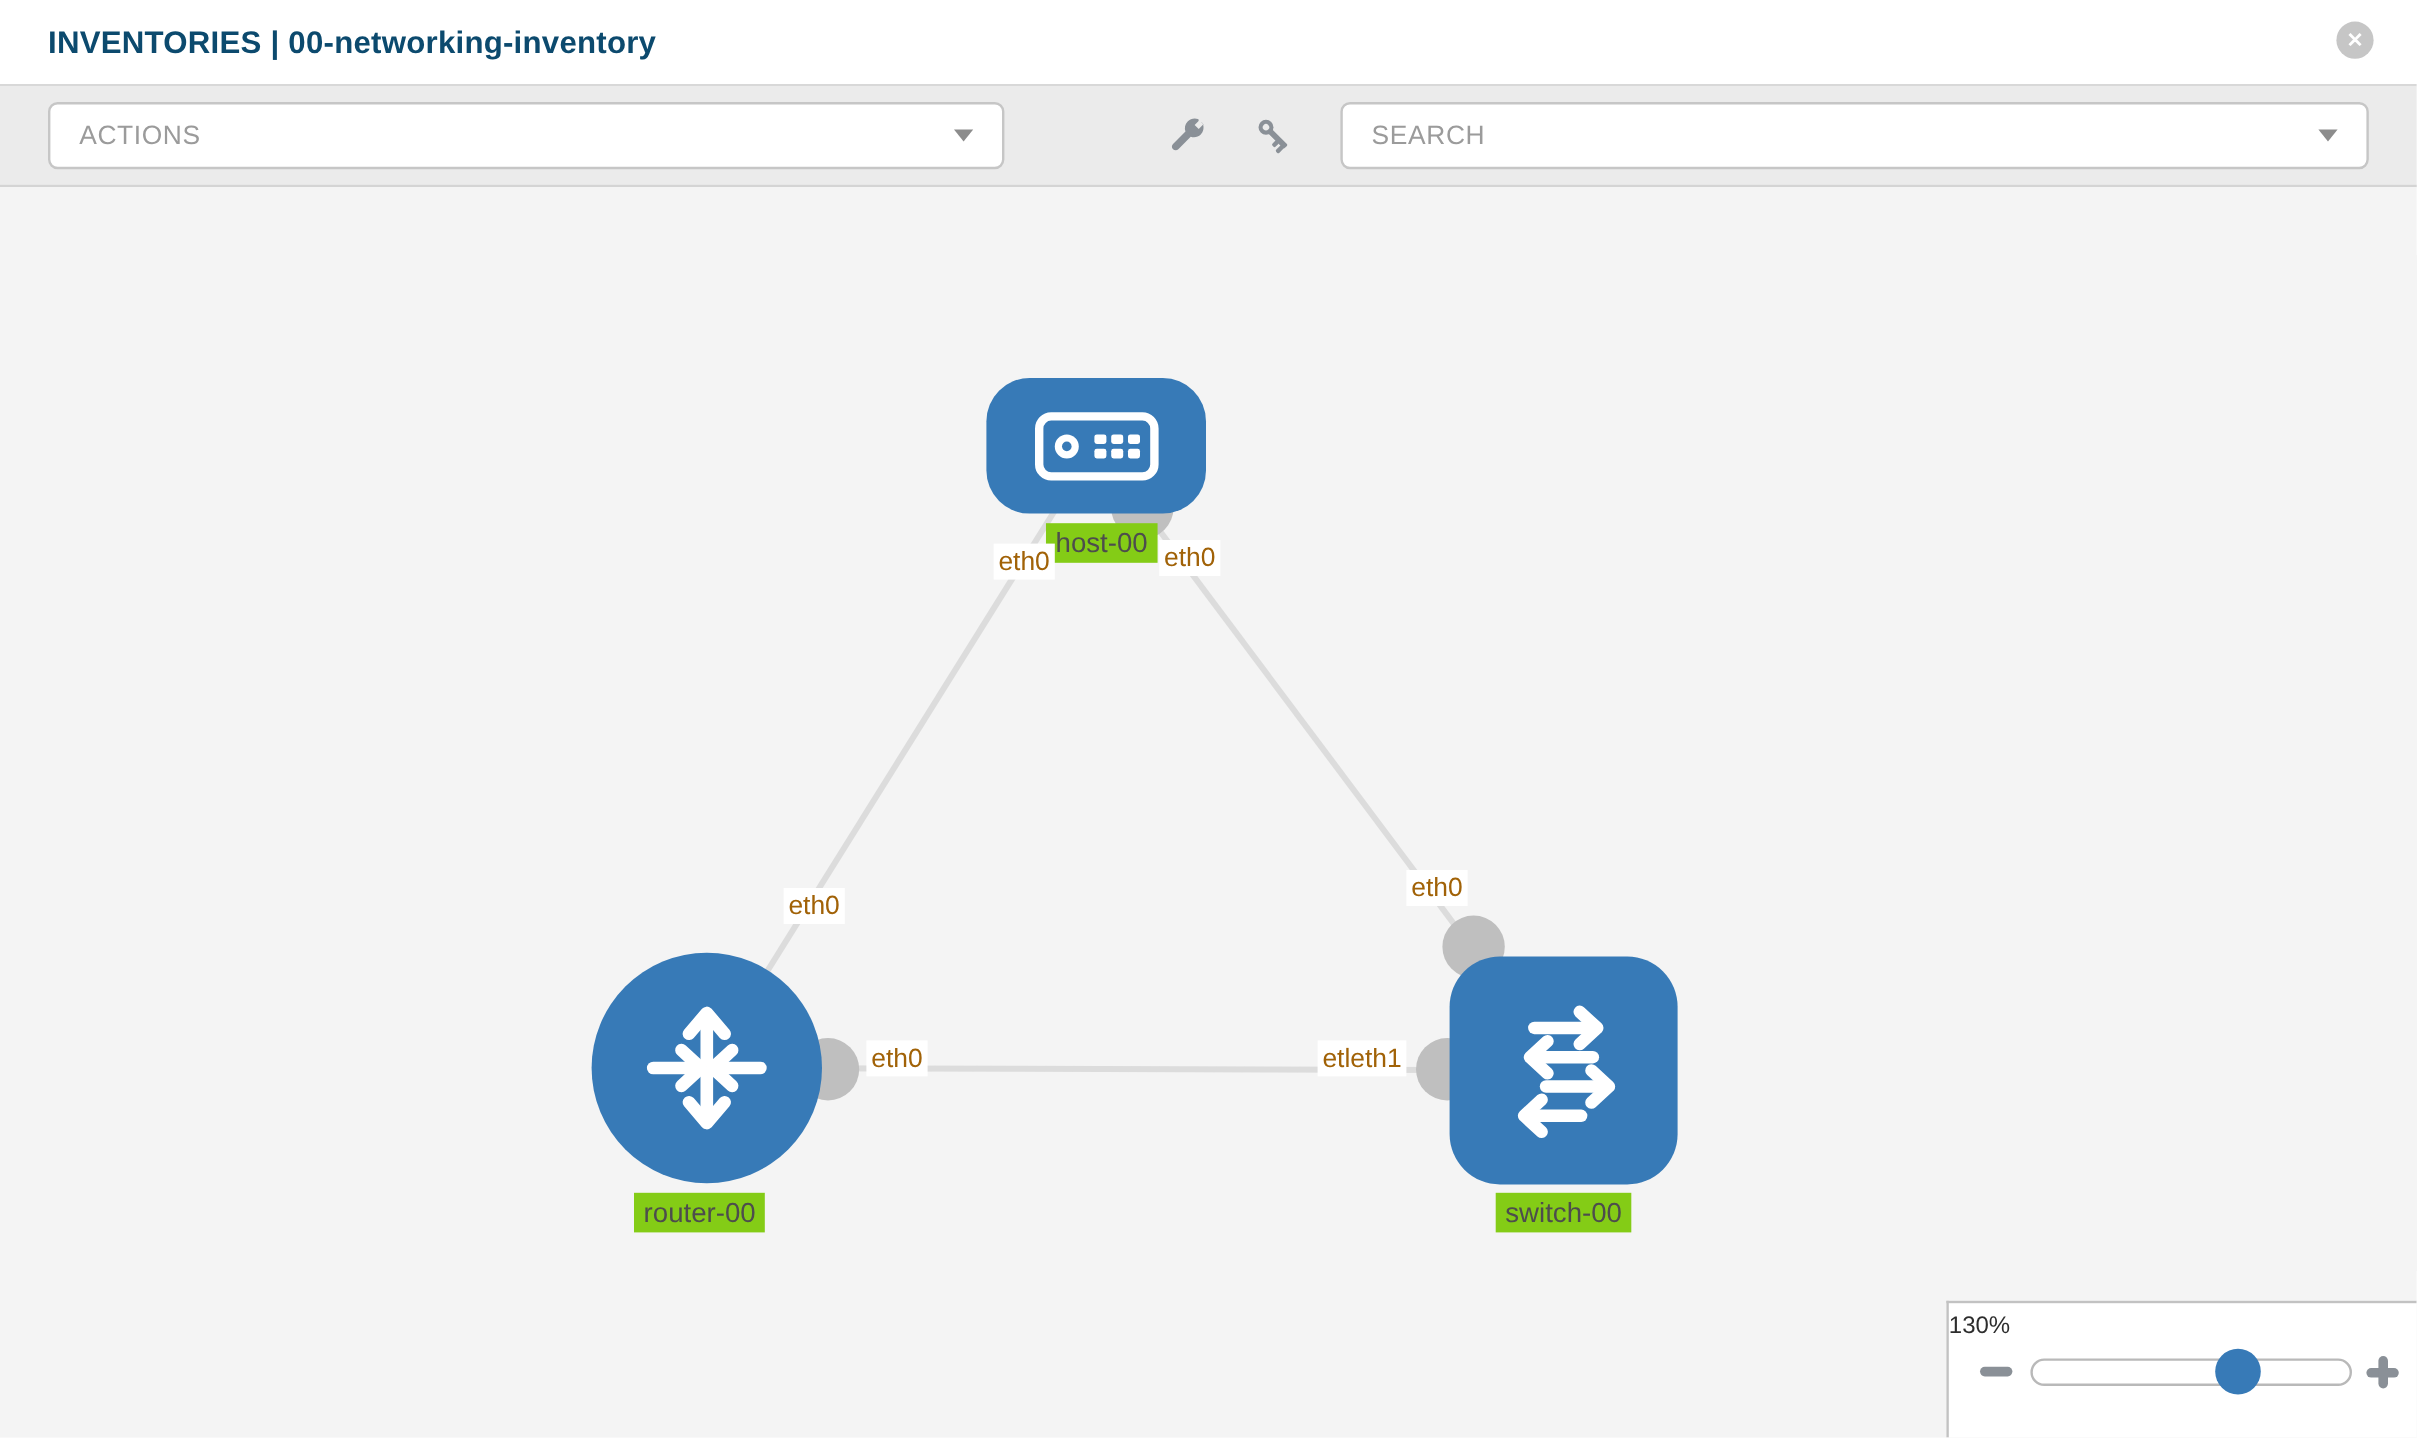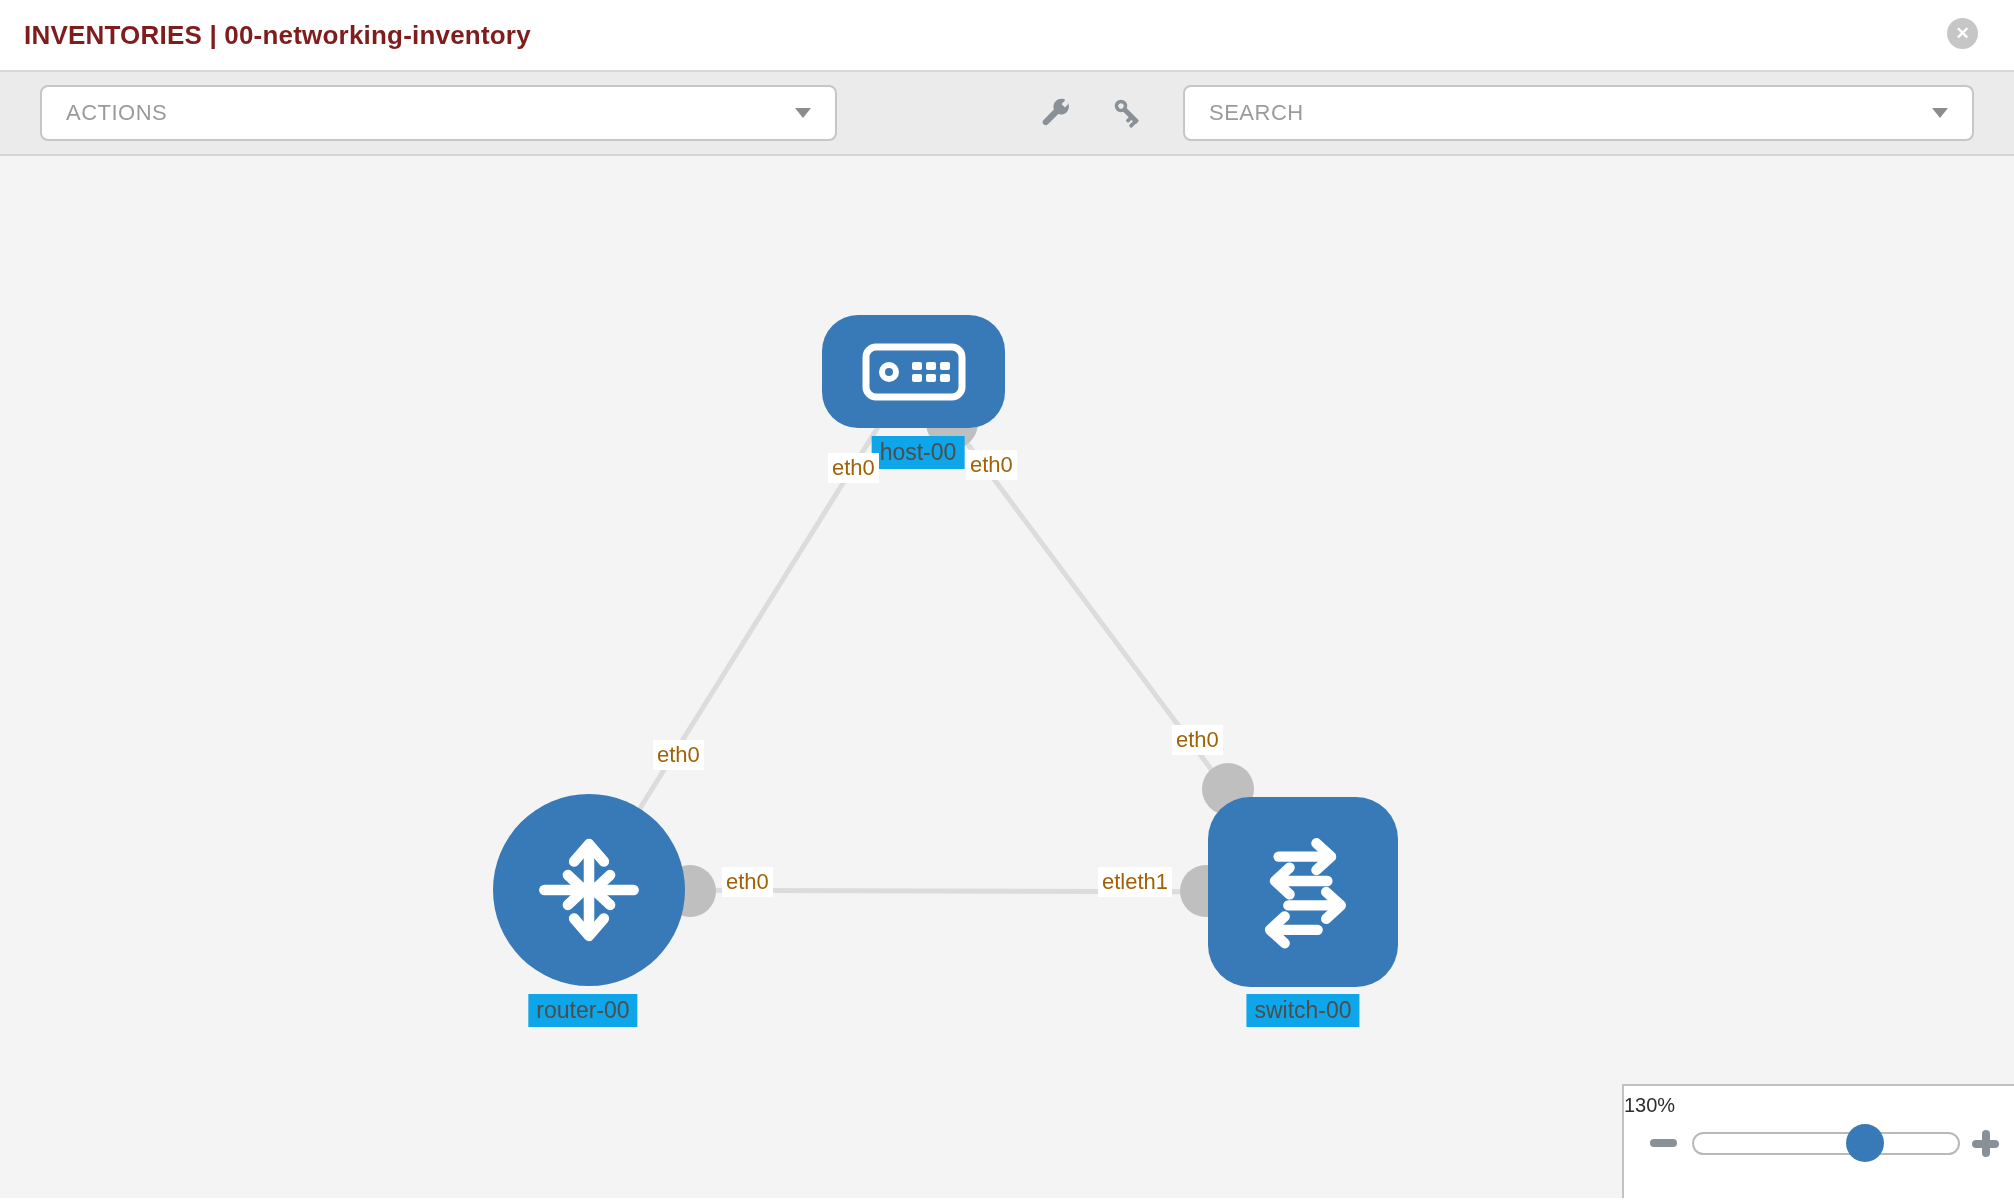--- a/index.html
+++ b/index.html
@@ -2,53 +2,53 @@
 <html><head>
 <meta charset="utf-8">
 <style>
   * { margin:0; padding:0; box-sizing:border-box; }
   html,body { width:2014px; height:1200px; overflow:hidden;
               font-family:"Liberation Sans", sans-serif; background:#fff; }
 
   
   .header { position:relative; height:72px; background:#fff;
             border-bottom:2px solid #d8d8d8; display:flex; align-items:center; }
-  .title { padding-left:24px; font-size:26px; font-weight:bold; color:#7f1d1d; letter-spacing:.2px; }
+  .title { padding-left:40px; font-size:26px; font-weight:bold; color:#0c4a6e; letter-spacing:.2px; }
   .close-btn { position:absolute; right:36px; top:18px; width:31px; height:31px;
                border-radius:50%; background:#c6c6c6; color:#fff; font-size:17px;
                font-weight:bold; display:flex; align-items:center; justify-content:center;
                cursor:pointer; }
 
   
   .toolbar { height:84px; background:#ebebeb; border-bottom:2px solid #d4d4d4;
              display:flex; align-items:center; padding:0 40px;justify-content:space-between; }
   .select-box { height:56px; background:#fff; border:2px solid #c6c6c6; border-radius:8px;
                 display:flex; align-items:center; padding:0 24px; cursor:pointer; }
   .select-box .lbl { font-size:22px; color:#9b9b9b; letter-spacing:.5px; }
   .caret { margin-left:auto; width:0; height:0; border-left:8px solid transparent;
            border-right:8px solid transparent; border-top:10px solid #8c8c8c; }
   .actions-box { width:797px; }
-  .search-box  { width:791px; }
+  .search-box  { width:857px; }
   .tool-icons { margin-left:auto; display:flex; align-items:center; gap:38px; margin-right:38px; }
   .tool-icon { width:34px; height:34px; cursor:pointer; }
   .tool-icon svg { width:100%; height:100%; fill:#8a9097; }
 
   
   .canvas { position:relative; height:1042px; background:#f4f4f4; overflow:hidden; }
   .links-layer { position:absolute; left:0; top:0; z-index:1; }
 
   .node { position:absolute; z-index:2; background:#377ab7; display:flex;
           align-items:center; justify-content:center; cursor:pointer; }
   .node svg { display:block; }
   .node-host   { left:822px; top:159px; width:183px; height:113px; border-radius:36px; }
   .node-router { left:493px; top:638px; width:192px; height:192px; border-radius:50%; }
   .node-switch { left:1208px; top:641px; width:190px; height:190px; border-radius:42px; }
 
   .node-label { position:absolute; z-index:3; transform:translateX(-50%);
-                background:#0ea5e9; color:#4d4d4d; font-size:23px; padding:3px 8px; white-space:nowrap; }
+                background:#84cc16; color:#4d4d4d; font-size:23px; padding:3px 8px; white-space:nowrap; }
   .lbl-host   { left:918px; top:280px; }
   .lbl-router { left:583px; top:838px; }
   .lbl-switch { left:1303px; top:838px; }
 
   .port-label { position:absolute; z-index:3; background:#fff; color:#a16207;
                 font-size:22px; padding:2px 4px; white-space:nowrap; }
   .pl-host-left   { left:828px;  top:297px; }
   .pl-host-right  { left:966px;  top:294px; }
   .pl-router-top  { left:653px;  top:584px; }
   .pl-switch-top  { left:1172px; top:569px; }

